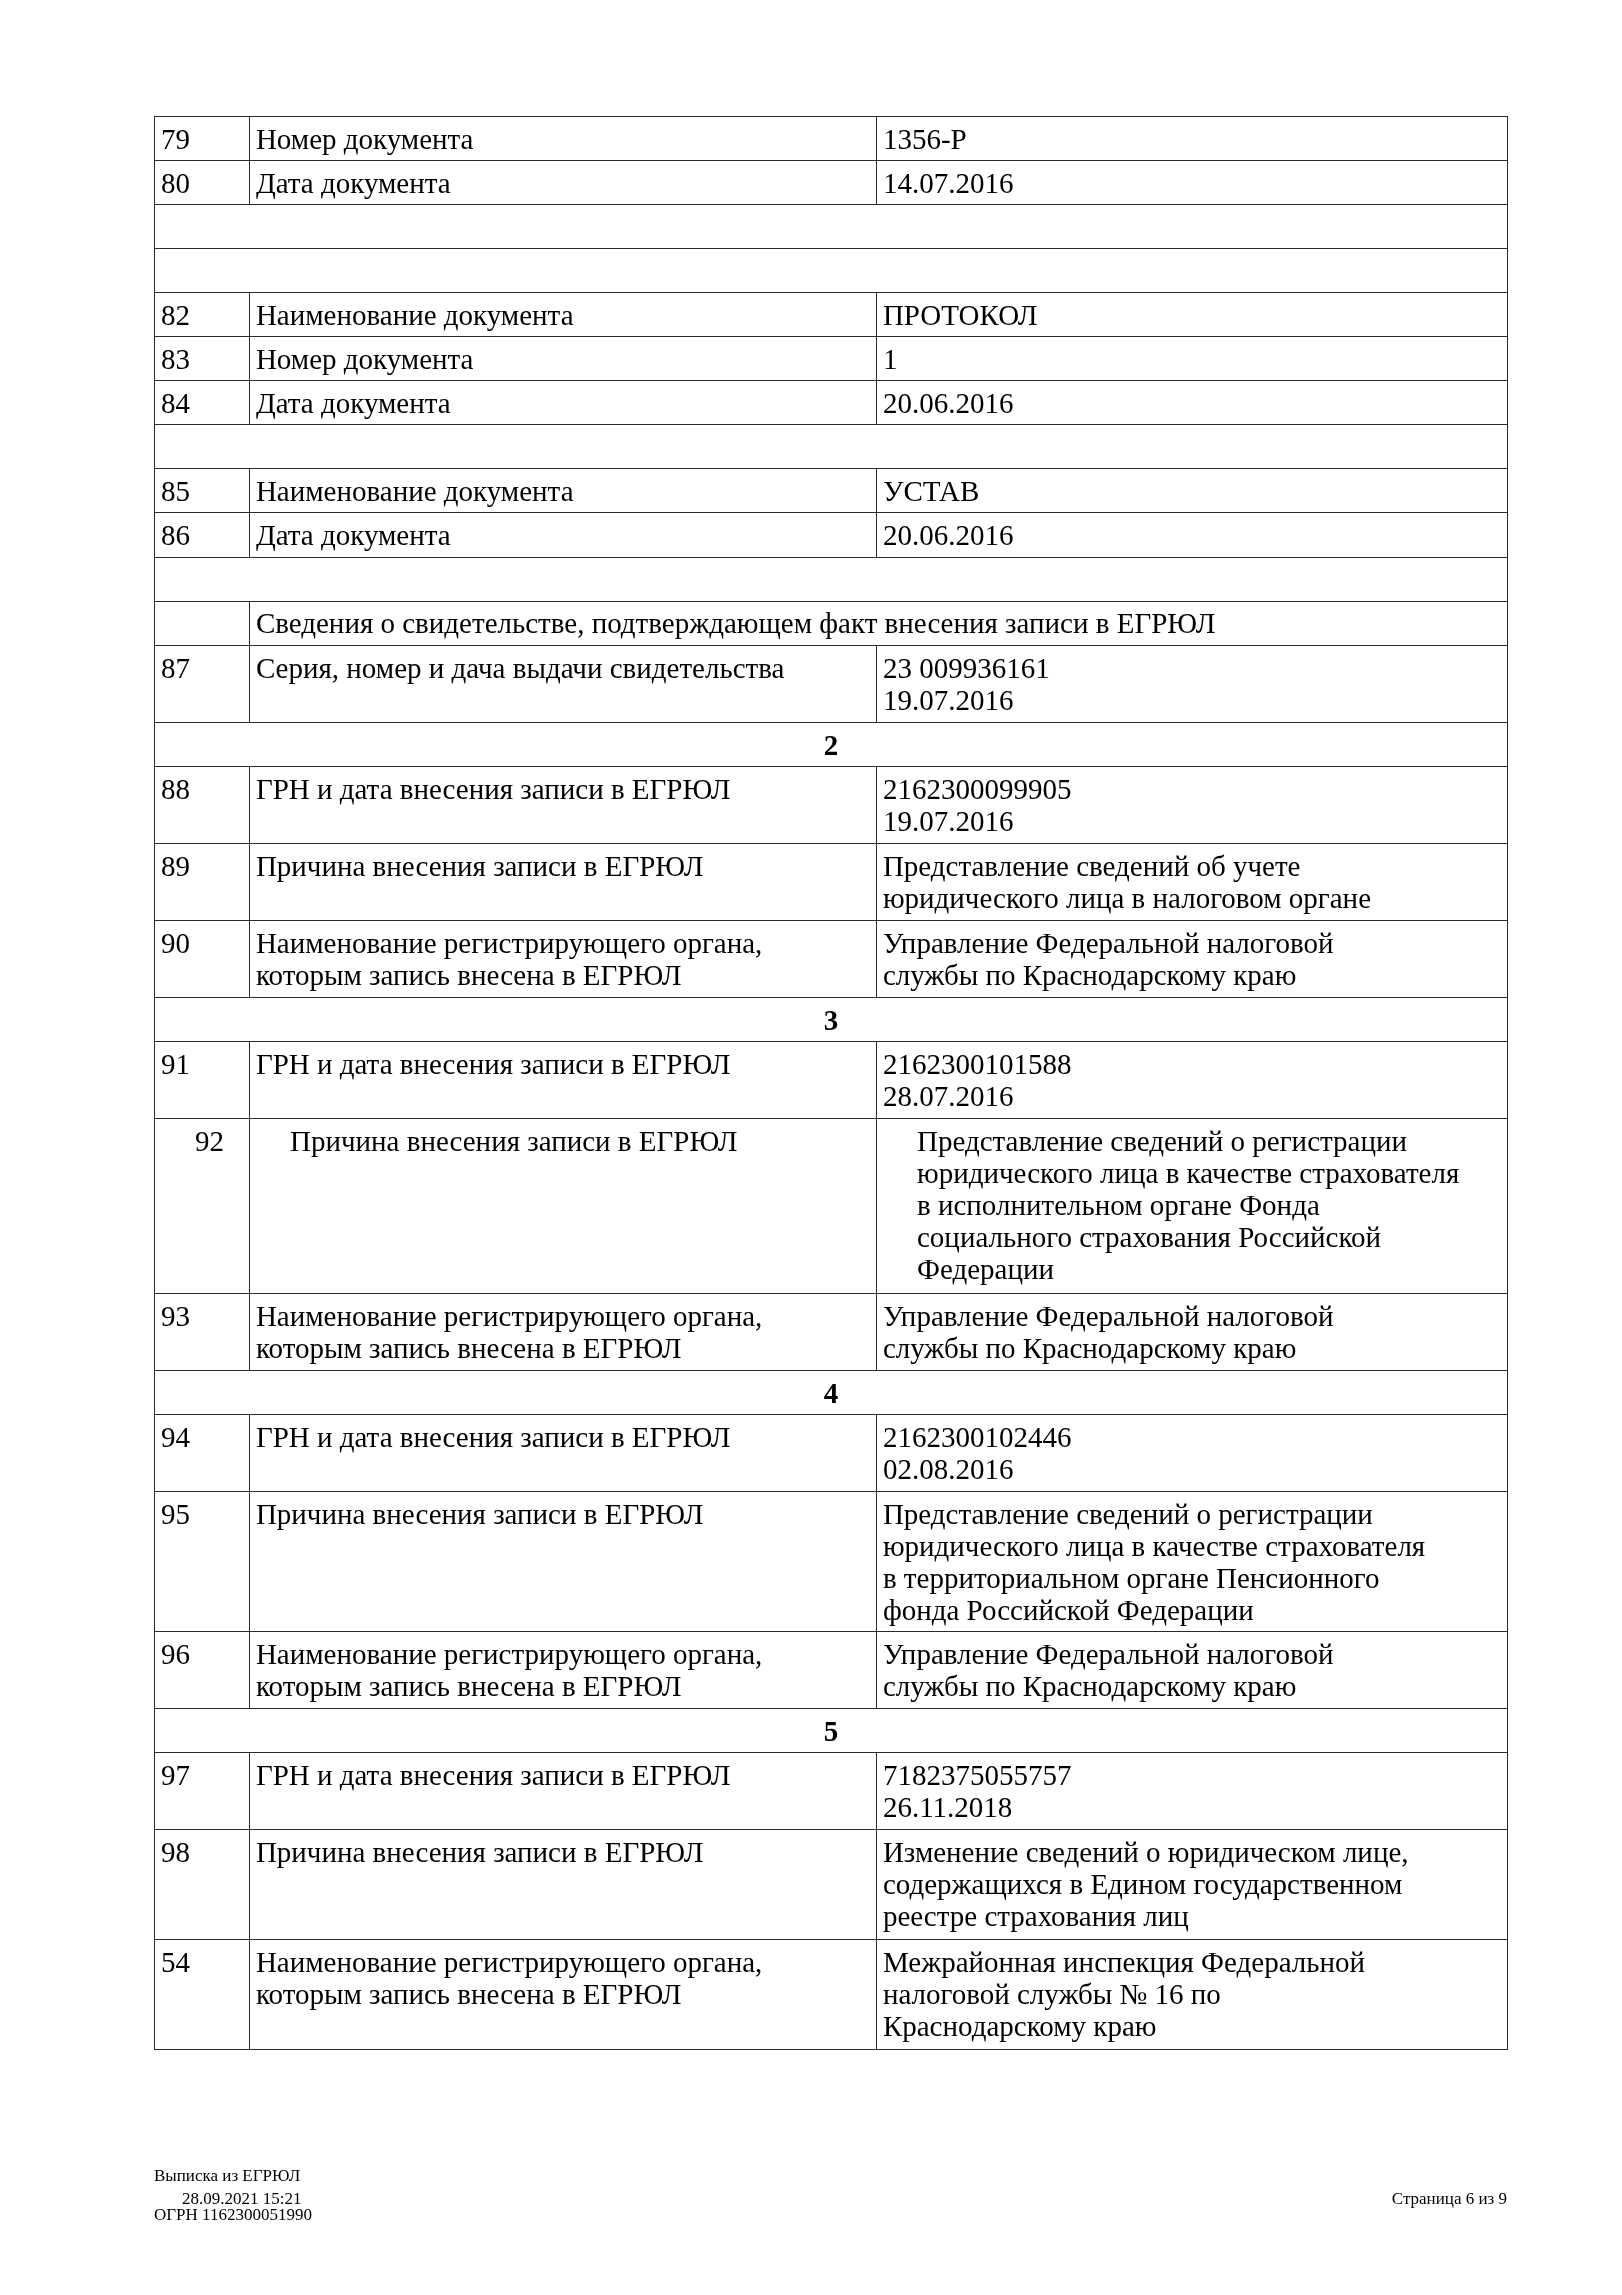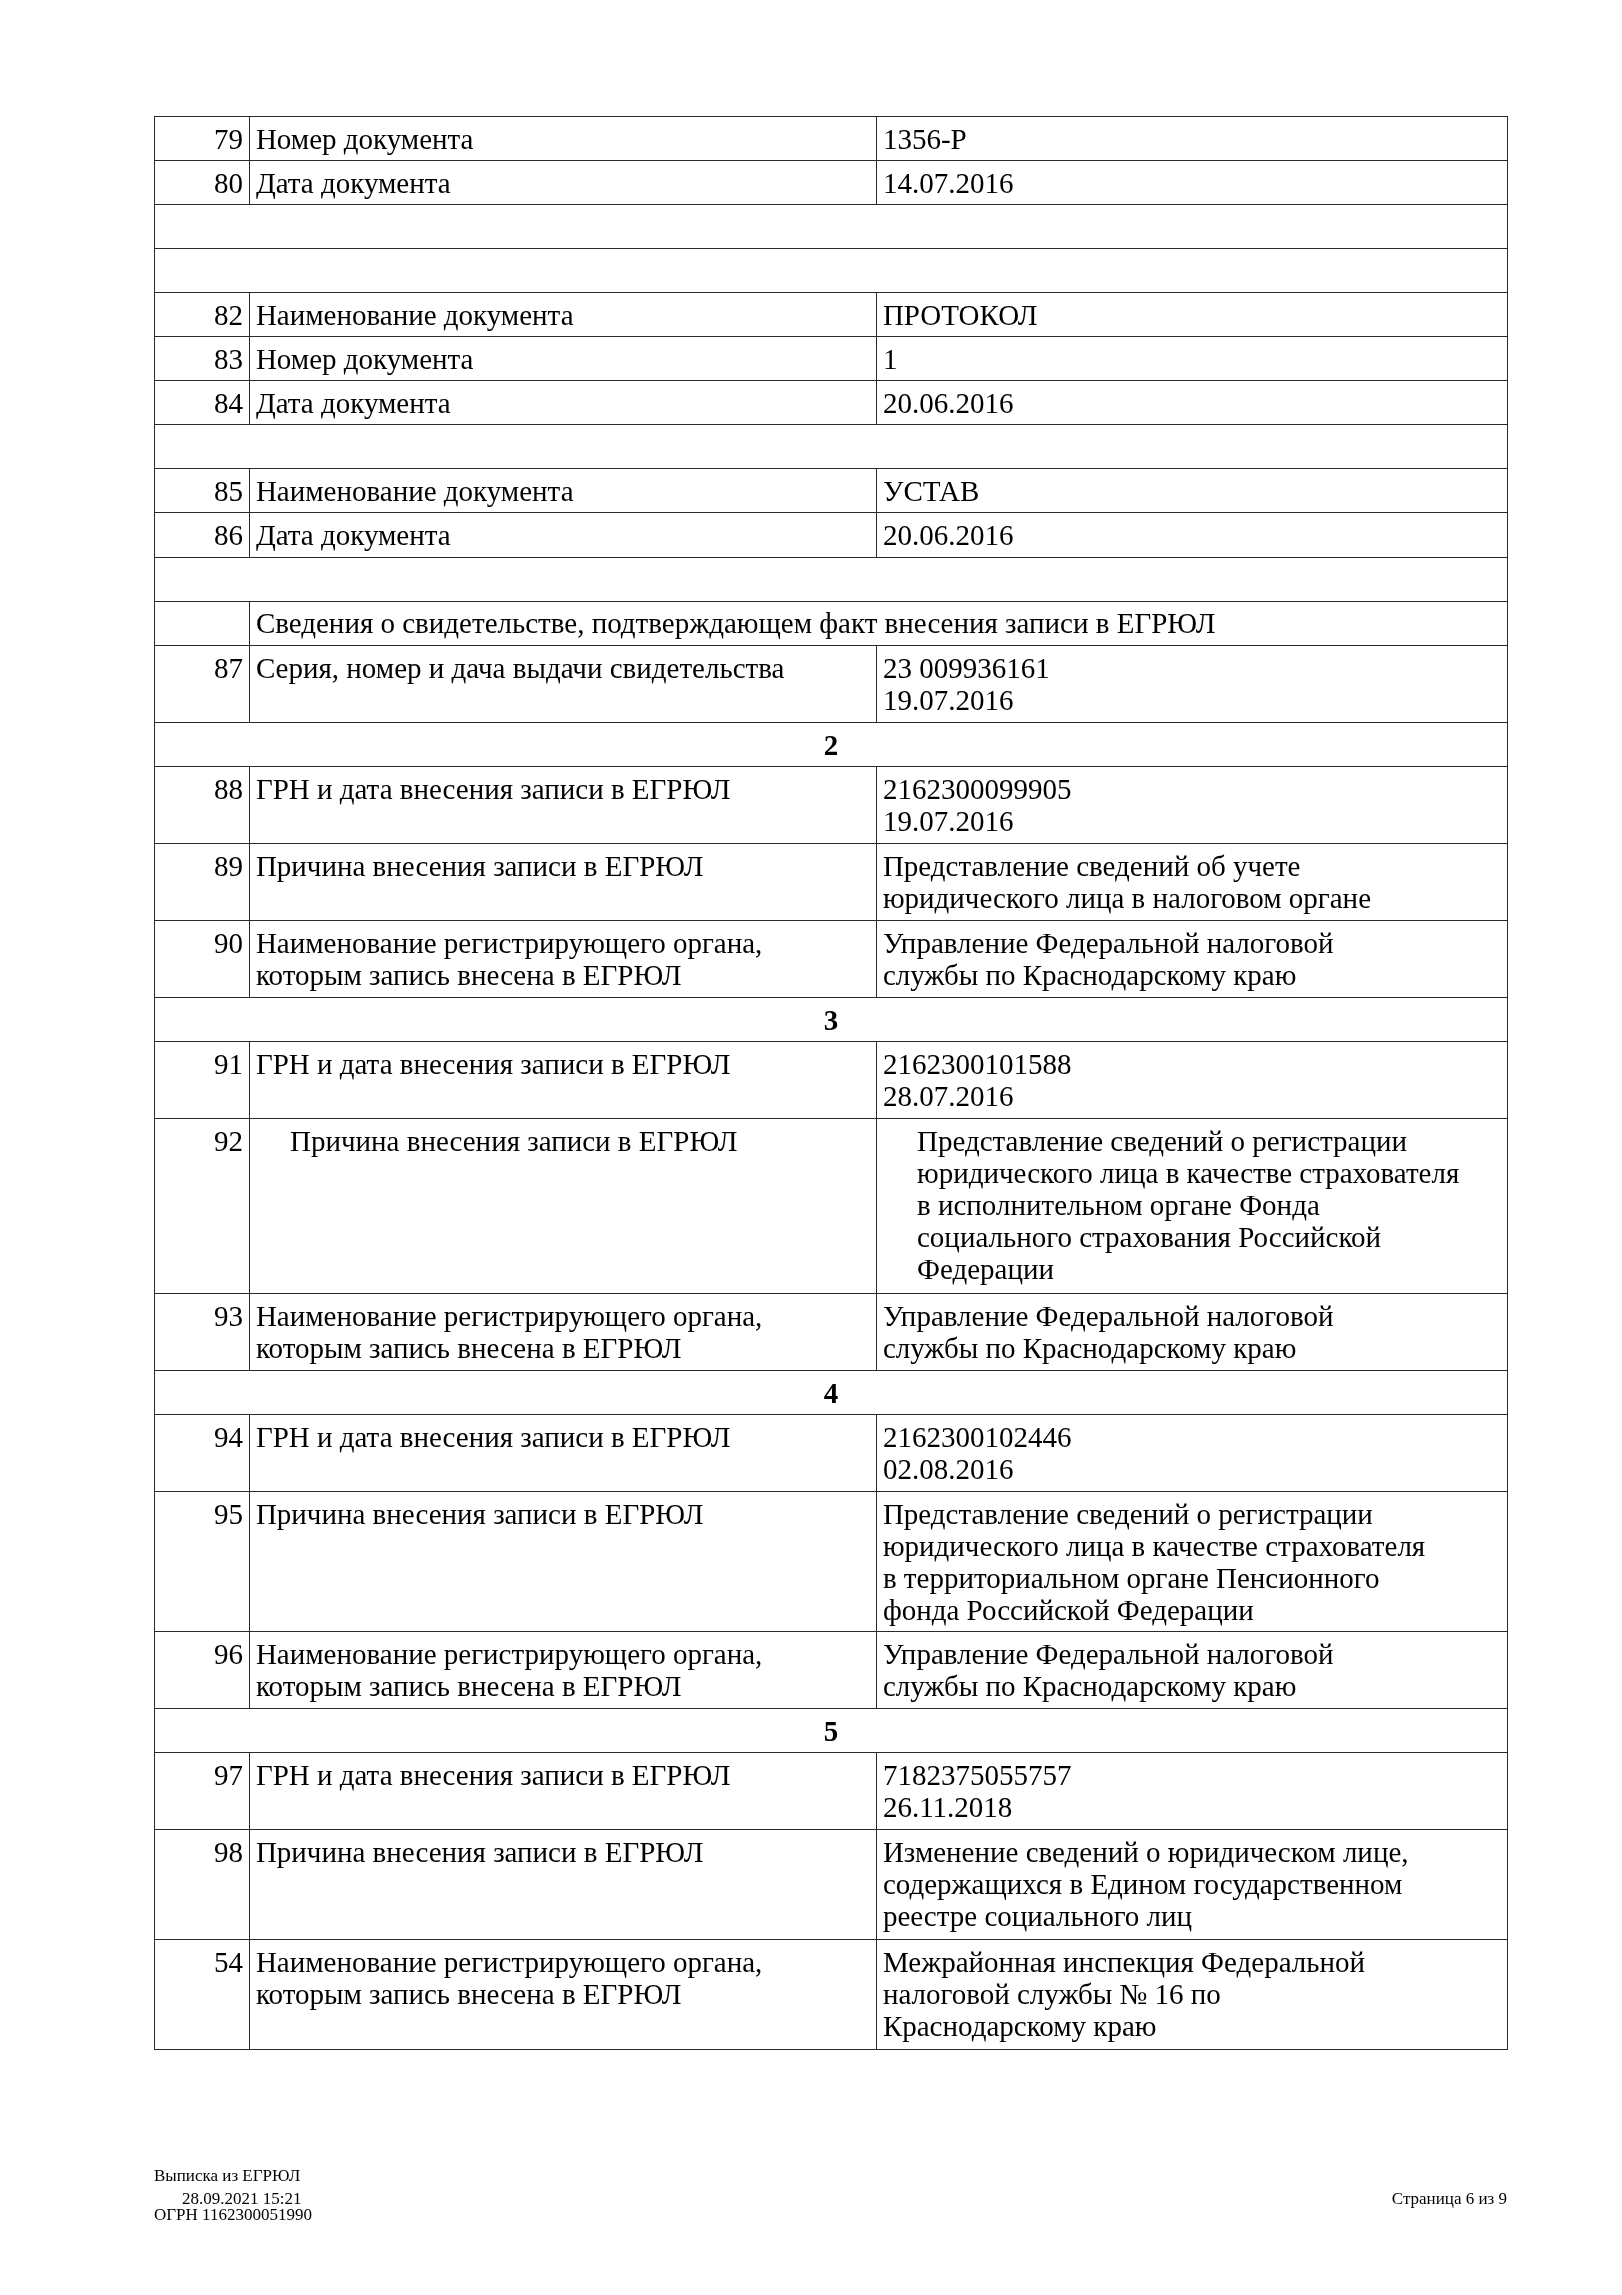--- a/index.html
+++ b/index.html
@@ -18,21 +18,21 @@
   }
   table.egrul td {
     border: 1.6px solid #2a2a2a;
     vertical-align: top;
     padding: 5.9px 5.9px 5.2px 5.9px;
     box-sizing: border-box;
   }
   col.c-num { width: 95px; }
   col.c-label { width: 627px; }
   col.c-value { width: 631px; }
-  td.num { text-align: right; }
+  td.num { text-align: left; }
   tr.r1 td { height: 44px; }
   tr.r2 td { height: 77px; }
   tr.r3 td { height: 110px; margin-left: 16px; }
   tr.r5 td { height: 175px; padding-left: 40px; }
   tr.r4 td { height: 114px; }
   tr.blank td { height: 44px; }
   tr.section td { height: 44px; text-align: center; font-weight: bold; }
   td.value span.line { display: block; }
 
   .footer { position: absolute; left: 154px; width: 1353px; font-size: 17px; line-height: 22px; }
@@ -221,21 +221,21 @@
           <span class="line">7182375055757</span>
           <span class="line">26.11.2018</span>
         </td>
       </tr>
       <tr class="r3">
         <td class="num">98</td>
         <td class="label">Причина внесения записи в ЕГРЮЛ</td>
         <td class="value">
           <span class="line">Изменение сведений о юридическом лице,</span>
           <span class="line">содержащихся в Едином государственном</span>
-          <span class="line">реестре социального лиц</span>
+          <span class="line">реестре страхования лиц</span>
         </td>
       </tr>
       <tr class="r3">
         <td class="num">54</td>
         <td class="label">Наименование регистрирующего органа, которым запись внесена в ЕГРЮЛ</td>
         <td class="value">
           <span class="line">Межрайонная инспекция Федеральной</span>
           <span class="line">налоговой службы № 16 по</span>
           <span class="line">Краснодарскому краю</span>
         </td>

